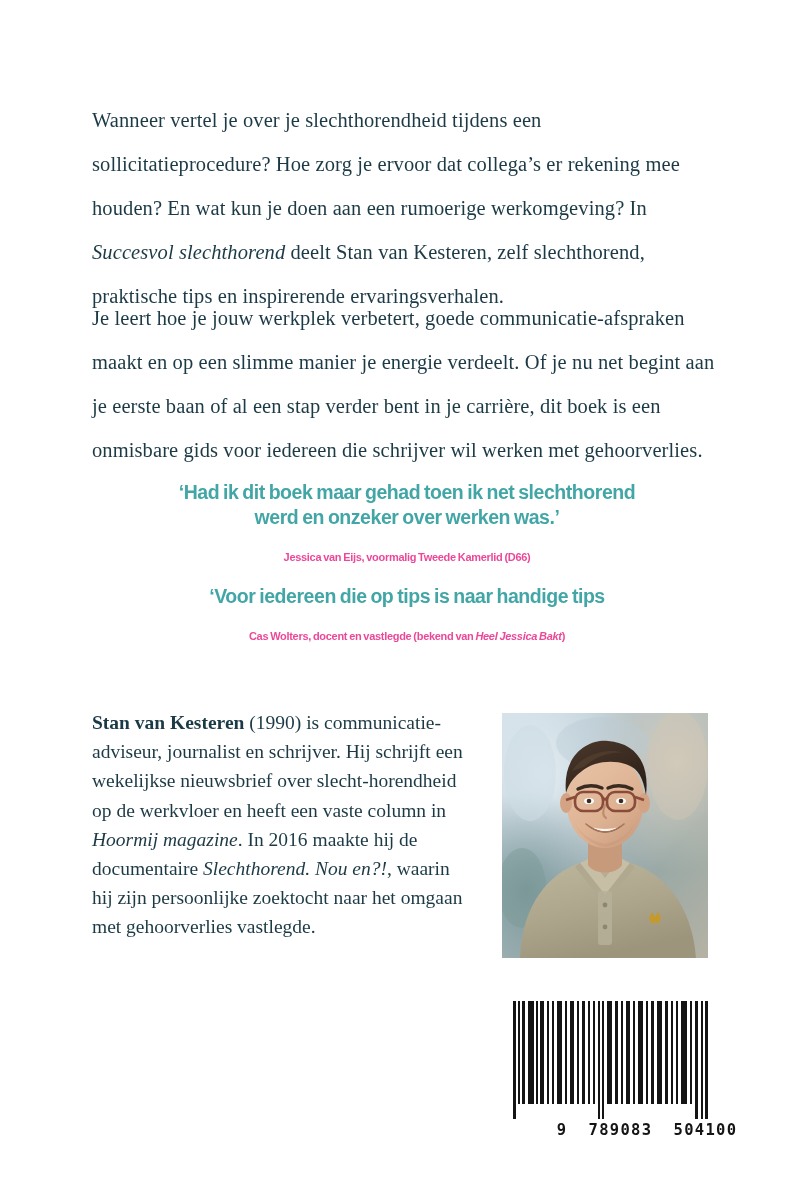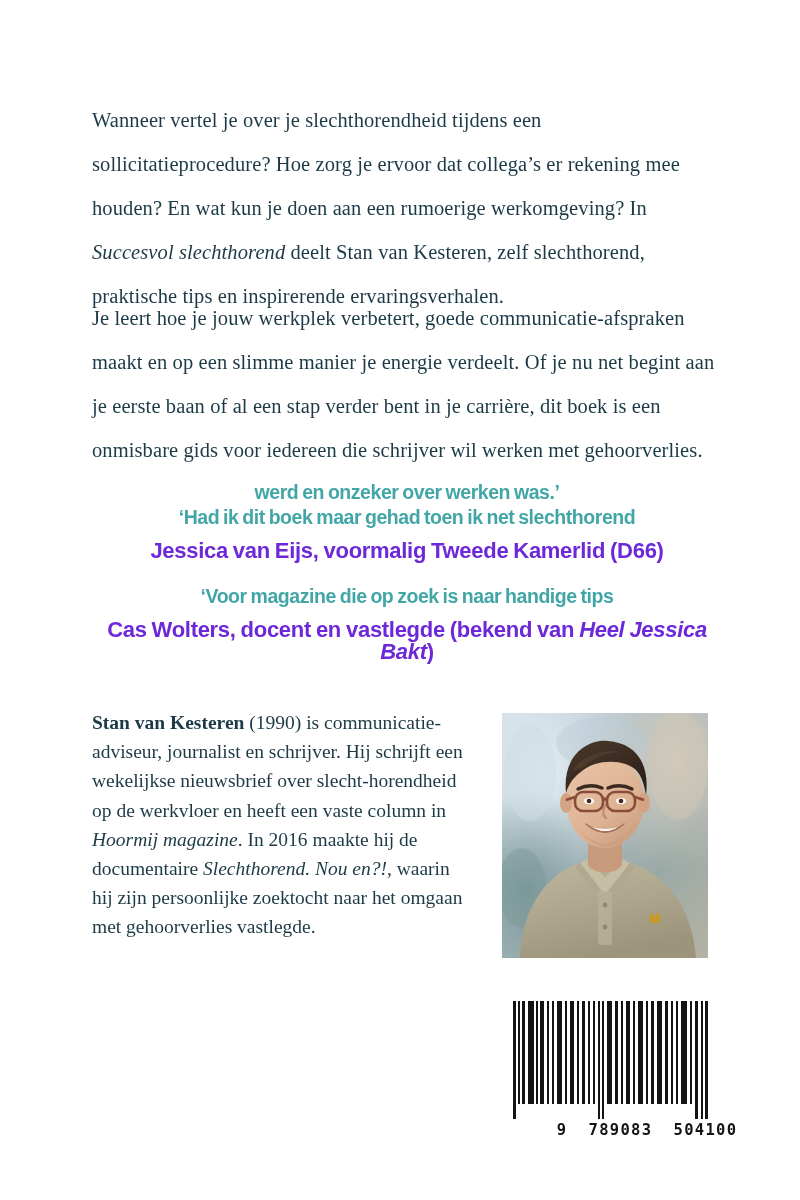--- a/index.html
+++ b/index.html
@@ -46,27 +46,27 @@
 
   .quote-text {
     color: #43a6a6;
     font-weight: bold;
     font-size: 19.5px;
     line-height: 25px;
     letter-spacing: -0.45px;
     word-spacing: -1.1px;
   }
   .quote-attrib {
-    color: #6d28d9;
+    color: #ec4899;
     font-weight: bold;
-    font-size: 22px;
+    font-size: 11px;
     line-height: 22px;
     letter-spacing: -0.3px;
     word-spacing: -0.8px;
-    margin-top: 10px;
+    margin-top: 16px;
   }
   .quote-attrib em { font-style: italic; }
 
   
   #bio {
     position: absolute;
     left: 92px;
     top: 708px;
     width: 372px;
     font-family: "Liberation Serif", "DejaVu Serif", serif;
@@ -129,29 +129,29 @@
 <body>
 
 <div id="page">
 
   <div class="blurb" id="blurb-1"><span>Wanneer vertel je over je slechthorendheid tijdens een sollicitatieprocedure? Hoe zorg je ervoor dat collega’s er rekening mee houden? En wat kun je doen aan een rumoerige werkomgeving? In </span><em>Succesvol slechthorend</em><span> deelt Stan van Kesteren, zelf slechthorend, praktische tips en inspirerende ervaringsverhalen.</span></div>
 
   <div class="blurb" id="blurb-2">Je leert hoe je jouw werkplek verbetert, goede communicatie-afspraken maakt en op een slimme manier je energie verdeelt. Of je nu net begint aan je eerste baan of al een stap verder bent in je carrière, dit boek is een onmisbare gids voor iedereen die schrijver wil werken met gehoorverlies.</div>
 
   <div class="quote-block" id="quote-1">
     <div class="quote-text">
+      <div>‘Had ik dit boek maar gehad toen ik net slechthorend</div>
       <div>werd en onzeker over werken was.’</div>
-      <div>‘Had ik dit boek maar gehad toen ik net slechthorend</div>
     </div>
     <div class="quote-attrib">Jessica van Eijs, voormalig Tweede Kamerlid (D66)</div>
   </div>
 
   <div class="quote-block" id="quote-2">
     <div class="quote-text">
-      <div>‘Voor magazine die op zoek is naar handige tips</div>
+      <div>‘Voor iedereen die op tips is naar handige tips</div>
     </div>
     <div class="quote-attrib"><span>Cas Wolters, docent en vastlegde (bekend van </span><em>Heel Jessica Bakt</em><span>)</span></div>
   </div>
 
   <div id="bio"><b>Stan van Kesteren</b><span> (1990) is communicatie-adviseur, journalist en schrijver. Hij schrijft een wekelijkse nieuwsbrief over slecht-horendheid op de werkvloer en heeft een vaste column in </span><em>Hoormij magazine</em><span>. In 2016 maakte hij de documentaire </span><em>Slechthorend. Nou en?!</em><span>, waarin hij zijn persoonlijke zoektocht naar het omgaan met gehoorverlies vastlegde.</span></div>
 
   <div id="author-photo">
     <svg viewBox="0 0 206 245" preserveAspectRatio="xMidYMid slice">
       <defs>
         <linearGradient id="bgGrad" x1="0" y1="0" x2="1" y2="1">

